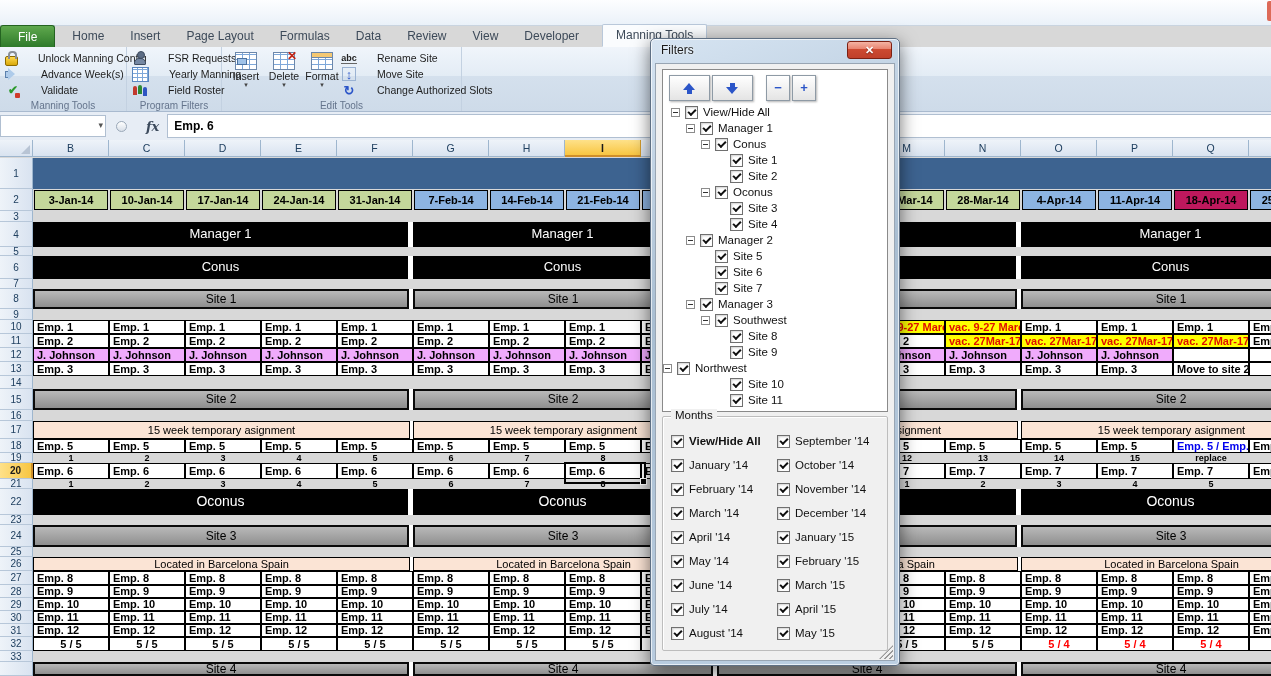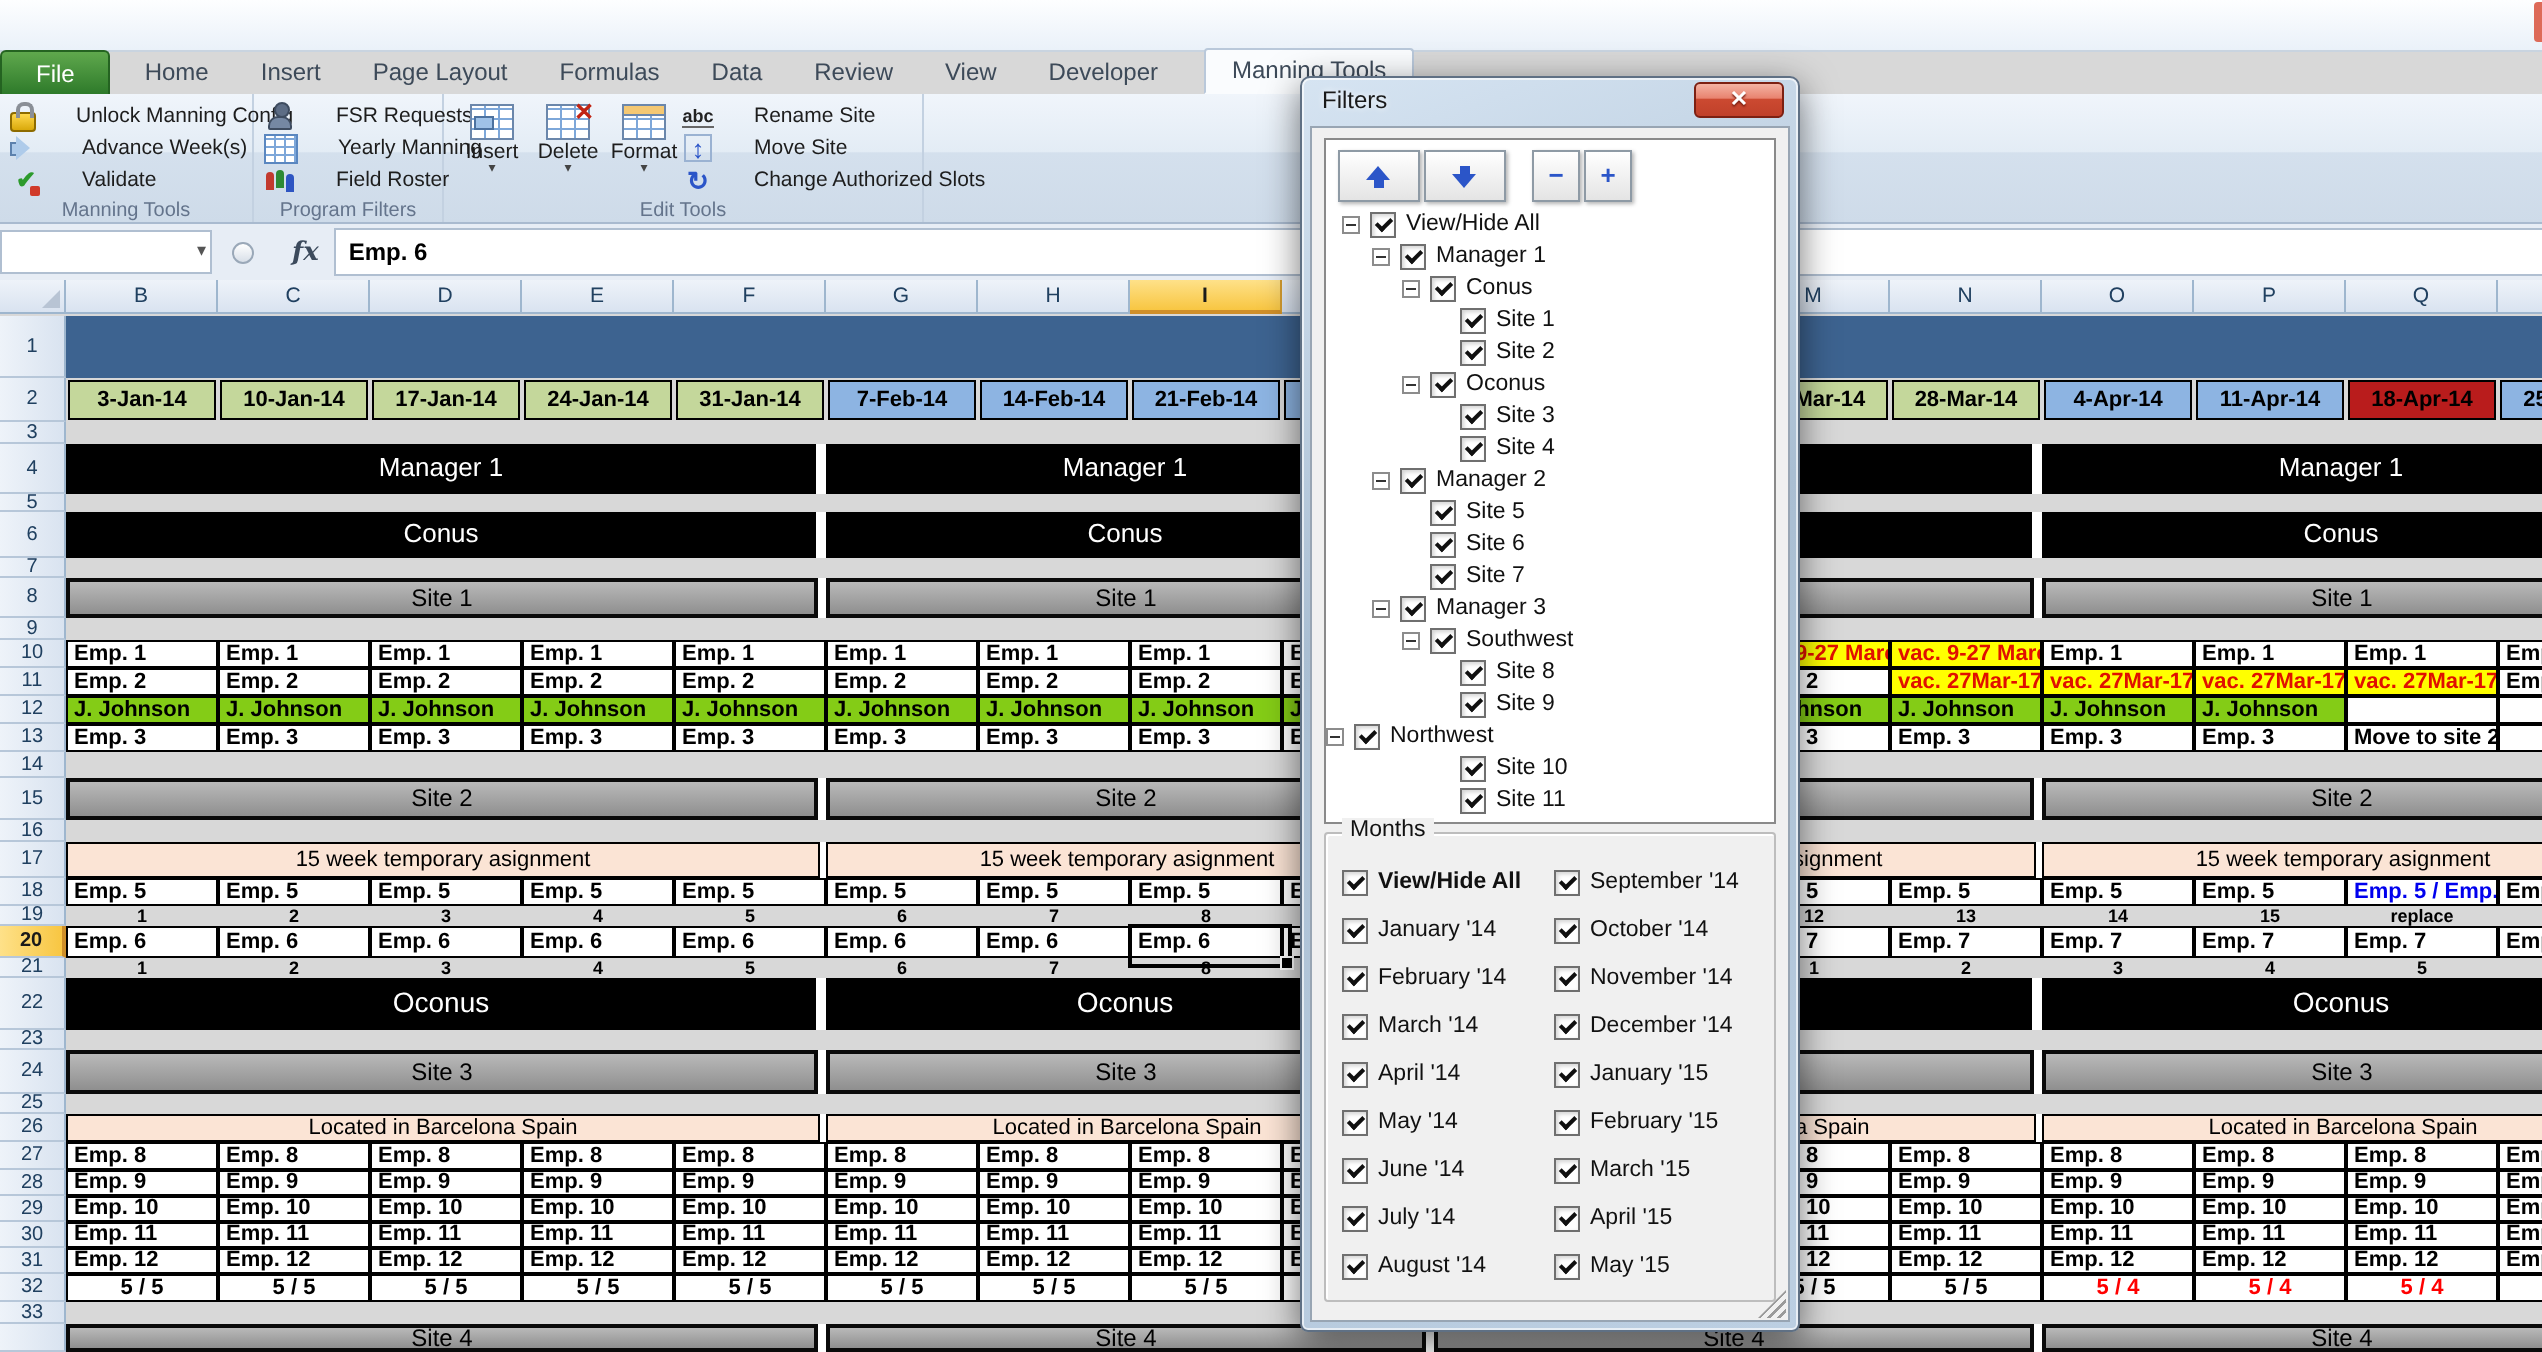--- a/index.html
+++ b/index.html
@@ -82,21 +82,21 @@
   .datecell{position:absolute;box-sizing:border-box;border:1px solid #000;font-weight:bold;font-size:11px;
     text-align:center;overflow:hidden;white-space:nowrap;color:#000}
   .bandrow{position:absolute;left:33px;width:1238px;background:#fff}
   .bandseg{position:absolute;top:0;box-sizing:border-box;text-align:center;overflow:hidden;white-space:nowrap}
   .bandseg.black{background:#000;color:#fff}
   .bandseg.gray{background:linear-gradient(#b9b9b9,#8f8f8f);border:2px solid #0a0a0a;color:#000}
   .bandseg.pink{background:#fbe4d5;border:1px solid #000;color:#000}
   .gcell{position:absolute;box-sizing:border-box;border:1px solid #000;background:#fff;
     font-weight:bold;font-size:11px;color:#000;padding-left:3px;overflow:hidden;white-space:nowrap}
   .gcell.y{background:#ffff00;color:#e01000}
-  .gcell.o{background:#84cc16}
+  .gcell.o{background:#f0abfc}
   .gcell.u{color:#0000ee}
   .gcell.t{text-align:center;padding-left:0}
   .gcell.r{text-align:center;padding-left:0;color:#ff0000}
   .ncell{position:absolute;box-sizing:border-box;font-weight:bold;font-size:9px;color:#000;
     text-align:center;overflow:hidden}
   .selbox{position:absolute;border:2px solid #000;background:transparent;z-index:5}
   .selbox .handle{position:absolute;right:-3px;bottom:-3px;width:5px;height:5px;background:#000;border:1px solid #fff}
   
   .dlg{position:absolute;left:650px;top:38px;width:248px;height:626px;z-index:50;
     background:linear-gradient(160deg,#d6e4f2,#a9bed2 40%,#bccfe2);border:1px solid #5f7084;border-radius:5px 5px 4px 4px;
@@ -307,21 +307,21 @@
     <div class="datecell" style="left: 414px; width: 74px; top: 50px; height: 20px; line-height: 18px; background: rgb(141, 180, 226);">7-Feb-14</div>
     <div class="datecell" style="left: 490px; width: 74px; top: 50px; height: 20px; line-height: 18px; background: rgb(141, 180, 226);">14-Feb-14</div>
     <div class="datecell" style="left: 566px; width: 74px; top: 50px; height: 20px; line-height: 18px; background: rgb(141, 180, 226);">21-Feb-14</div>
     <div class="datecell" style="left: 642px; width: 74px; top: 50px; height: 20px; line-height: 18px; background: rgb(141, 180, 226);">28-Feb-14</div>
     <div class="datecell" style="left: 718px; width: 74px; top: 50px; height: 20px; line-height: 18px; background: rgb(196, 215, 155);">7-Mar-14</div>
     <div class="datecell" style="left: 794px; width: 74px; top: 50px; height: 20px; line-height: 18px; background: rgb(196, 215, 155);">14-Mar-14</div>
     <div class="datecell" style="left: 870px; width: 74px; top: 50px; height: 20px; line-height: 18px; background: rgb(196, 215, 155);">21-Mar-14</div>
     <div class="datecell" style="left: 946px; width: 74px; top: 50px; height: 20px; line-height: 18px; background: rgb(196, 215, 155);">28-Mar-14</div>
     <div class="datecell" style="left: 1022px; width: 74px; top: 50px; height: 20px; line-height: 18px; background: rgb(141, 180, 226);">4-Apr-14</div>
     <div class="datecell" style="left: 1098px; width: 74px; top: 50px; height: 20px; line-height: 18px; background: rgb(141, 180, 226);">11-Apr-14</div>
-    <div class="datecell" style="left: 1174px; width: 74px; top: 50px; height: 20px; line-height: 18px; background: #b91c1c;">18-Apr-14</div>
+    <div class="datecell" style="left: 1174px; width: 74px; top: 50px; height: 20px; line-height: 18px; background: #be185d;">18-Apr-14</div>
     <div class="datecell" style="left: 1250px; width: 74px; top: 50px; height: 20px; line-height: 18px; background: rgb(141, 180, 226);">25-Apr-14</div>
     <div class="bandrow" style="top: 82px; height: 25px;">
       <div class="bandseg black" style="left: 0px; width: 375px; height: 25px; font-size: 13px; line-height: 23px;">Manager 1</div>
       <div class="bandseg black" style="left: 380px; width: 299px; height: 25px; font-size: 13px; line-height: 23px;">Manager 1</div>
       <div class="bandseg black" style="left: 684px; width: 299px; height: 25px; font-size: 13px; line-height: 23px;">Manager 1</div>
       <div class="bandseg black" style="left: 988px; width: 299px; height: 25px; font-size: 13px; line-height: 23px;">Manager 1</div>
     </div>
     <div class="bandrow" style="top: 116px; height: 23px;">
       <div class="bandseg black" style="left: 0px; width: 375px; height: 23px; font-size: 13px; line-height: 21px;">Conus</div>
       <div class="bandseg black" style="left: 380px; width: 299px; height: 23px; font-size: 13px; line-height: 21px;">Conus</div>

